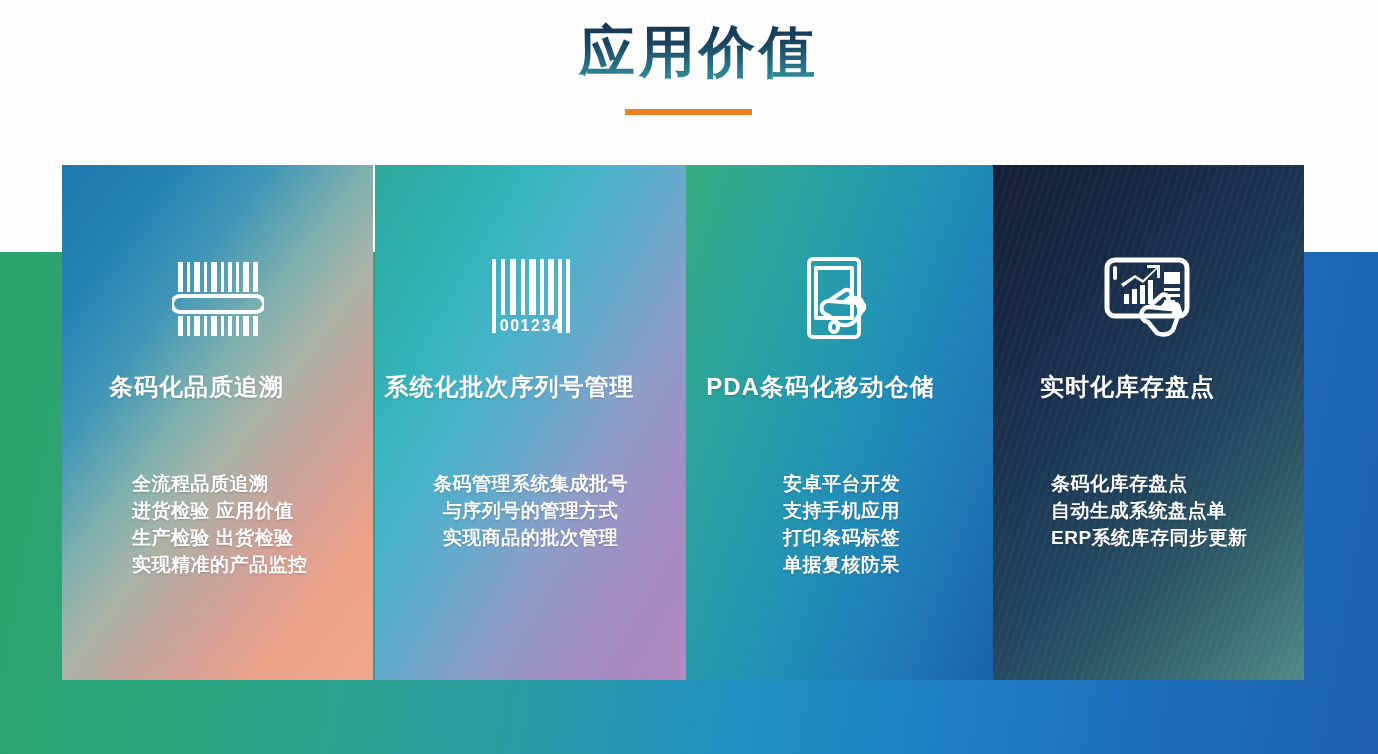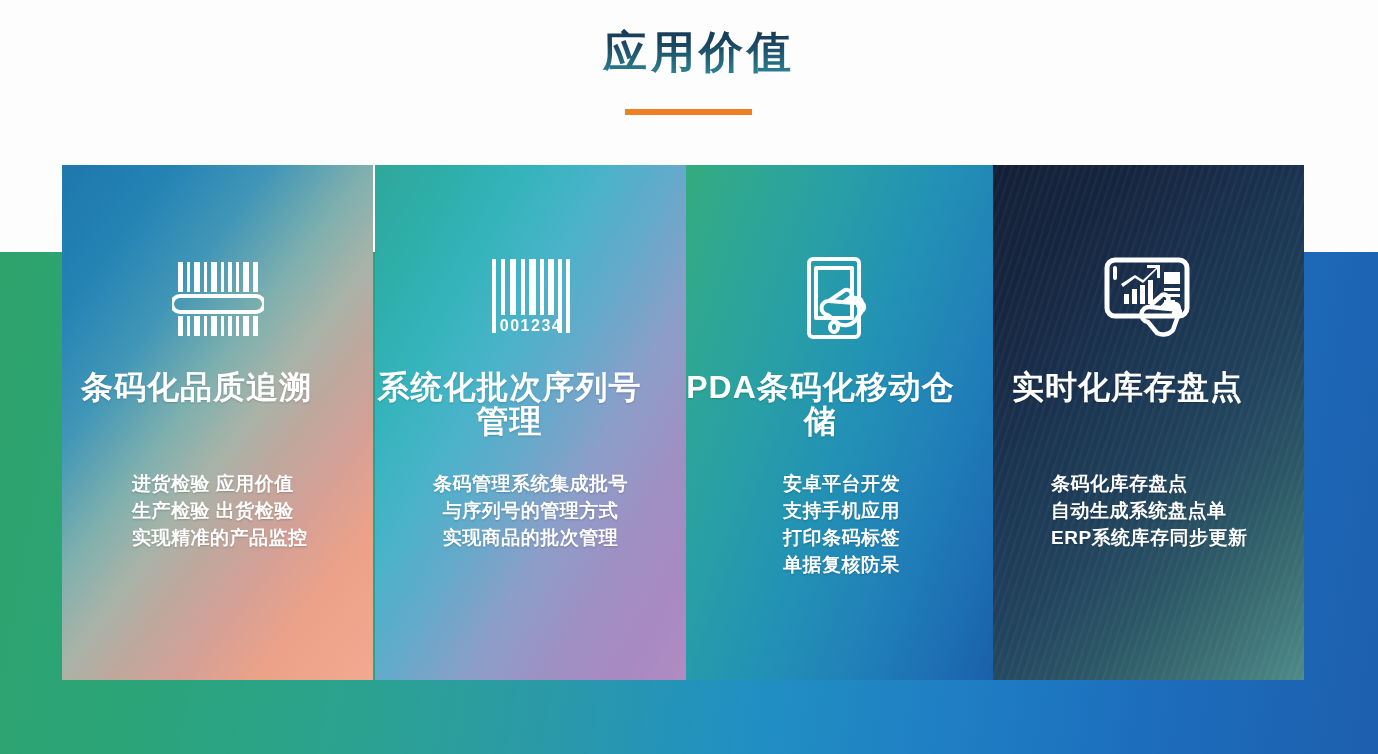--- a/index.html
+++ b/index.html
@@ -45,21 +45,21 @@
     height: 165px;
     text-align: center;
     z-index: 5;
   }
 
   #page-title {
     position: absolute;
     left: 0;
     top: 16px;
     width: 1378px;
-    font-size: 44px;
+    font-size: 56px;
     font-weight: bold;
     letter-spacing: 4px;
     line-height: 72px;
     background: linear-gradient(180deg, #13304b 0%, #1b4560 38%, #2b7f8f 78%, #3a9aa4 100%);
     -webkit-background-clip: text;
     background-clip: text;
     color: transparent;
     padding-left: 20px;
     -webkit-text-fill-color: transparent;
   }
@@ -120,21 +120,21 @@
     align-items: center;
     justify-content: center;
   }
 
   .card-title {
     position: absolute;
     left: 0;
     top: 205px;
     width: 269px;
     text-align: center;
-    font-size: 32px;
+    font-size: 24px;
     font-weight: bold;
     letter-spacing: 1px;
     line-height: 34px;
     text-shadow: 0 1px 2px rgba(0,0,0,0.18);
   }
 
   .card-body {
     position: absolute;
     top: 305px;
     font-size: 19px;
@@ -188,20 +188,21 @@
           <rect x="56" y="56" width="4" height="20"></rect>
           <rect x="64" y="56" width="3" height="20"></rect>
           <rect x="71" y="56" width="6" height="20"></rect>
           <rect x="81" y="56" width="5" height="20"></rect>
         </g>
         <rect x="0" y="36" width="92" height="16" rx="8" ry="8" fill="none" stroke="#ffffff" stroke-width="4"></rect>
       </svg>
     </div>
     <div class="card-title">条码化品质追溯</div>
     <div class="card-body">
+      <span class="line">全流程品质追溯</span>
       <span class="line">进货检验 应用价值</span>
       <span class="line">生产检验 出货检验</span>
       <span class="line">实现精准的产品监控</span>
     </div>
   </div>
 
   <div class="card" id="card-1">
     <div class="card-icon">
       <svg width="82" height="80" viewBox="0 0 82 80" aria-hidden="true">
         <g fill="#ffffff">

